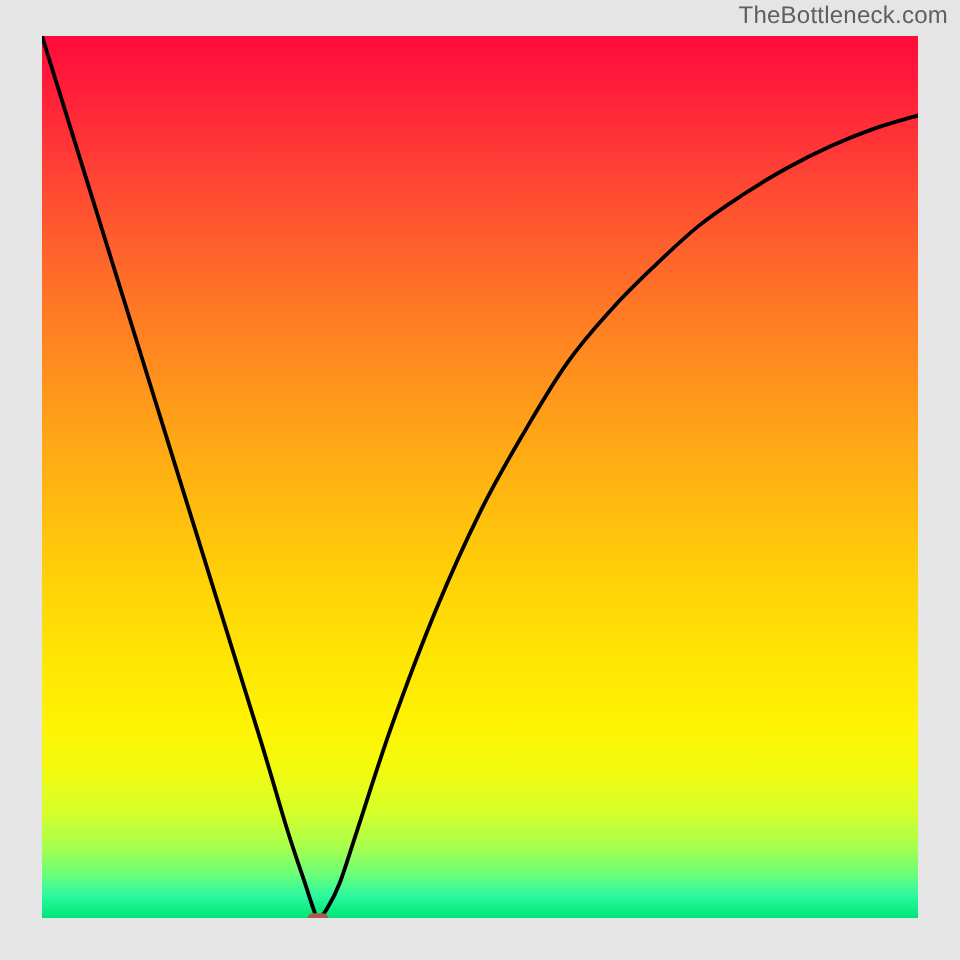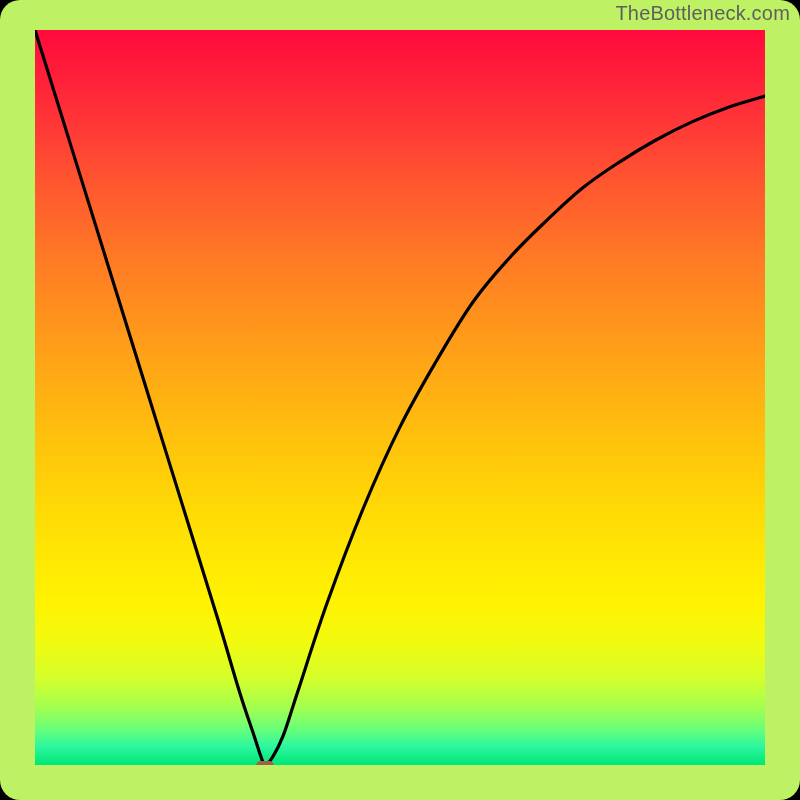--- a/index.html
+++ b/index.html
@@ -10,22 +10,21 @@
     background: #000;
     overflow: hidden;
     font-family: Arial, Helvetica, sans-serif;
   }
   .outer-frame {
     position: absolute;
     left: 0;
     top: 0;
     width: 800px;
     height: 800px;
-    background: #bef264;
-    border-radius: 20px;
+    background: #e5e5e5;
   }
   .watermark {
     position: absolute;
     top: 2px;
     right: 10px;
     color: #5f5f5f;
     font-size: 20px;
     font-weight: 500;
     letter-spacing: 0.2px;
     z-index: 10;

